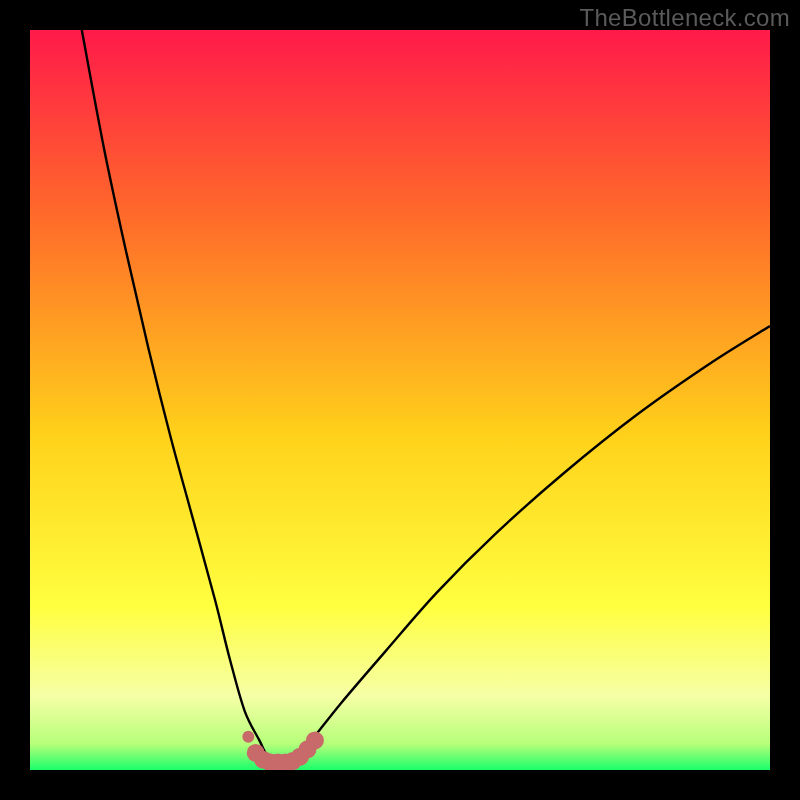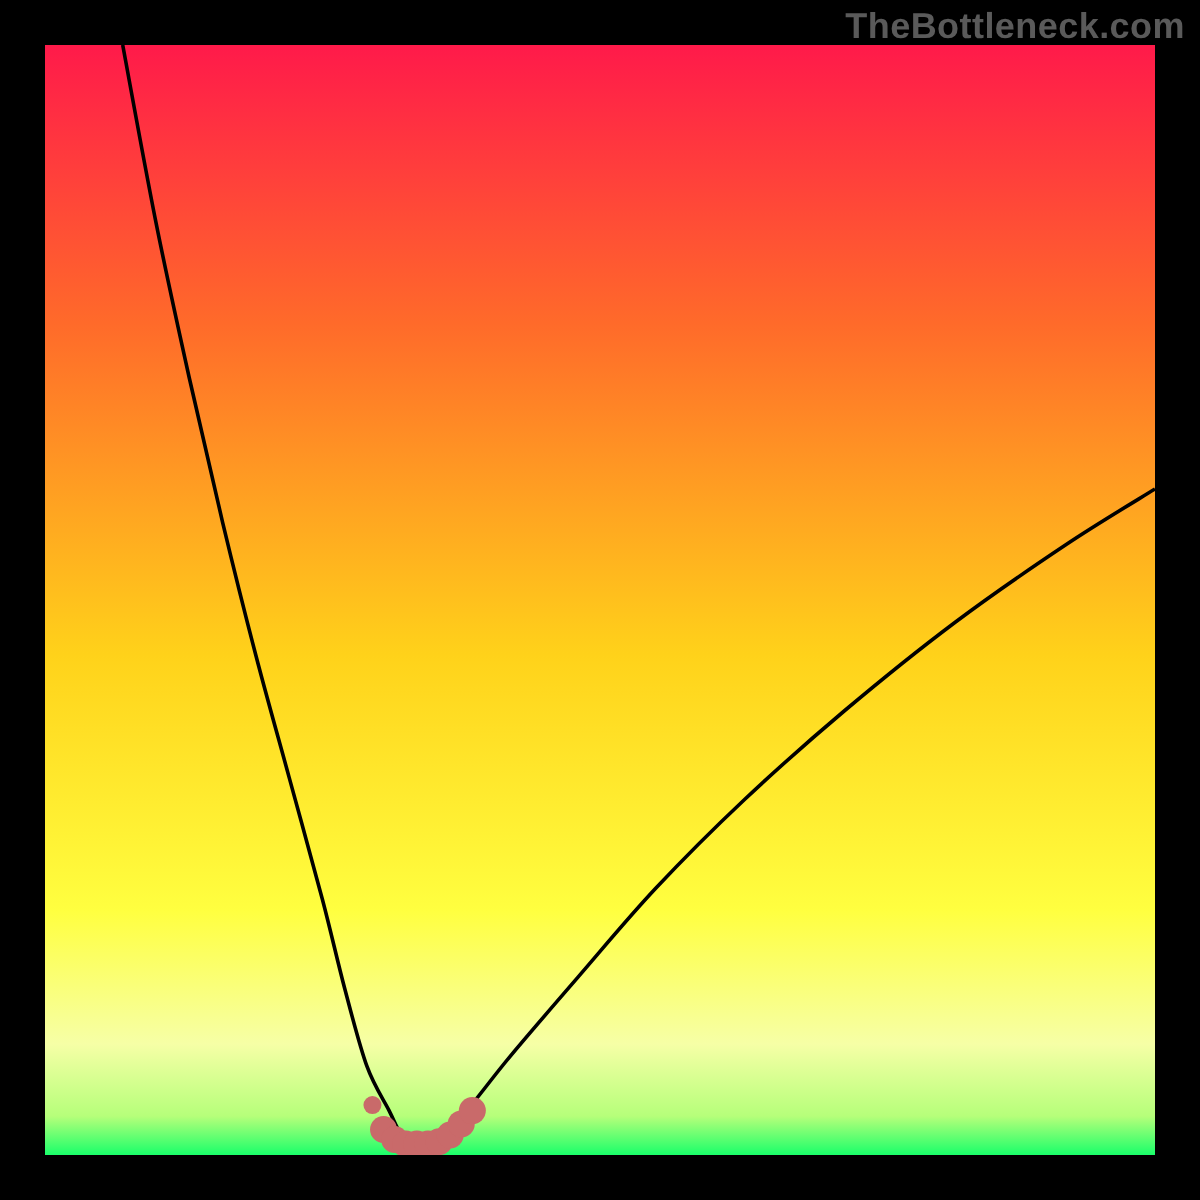--- a/index.html
+++ b/index.html
@@ -25,21 +25,21 @@
     top: 0;
     width: 740px;
     height: 740px;
   }
   .watermark {
     position: absolute;
     top: 4px;
     right: 10px;
     color: #5a5a5a;
     font-size: 24px;
-    font-weight: 700;
+    font-weight: 400;
     letter-spacing: 0.3px;
   }
   svg { display: block; }
 </style>
 </head>
 <body>
 
 <div class="frame">
   <svg class="plot" viewBox="0 0 740 740" preserveAspectRatio="none">
     <defs>

